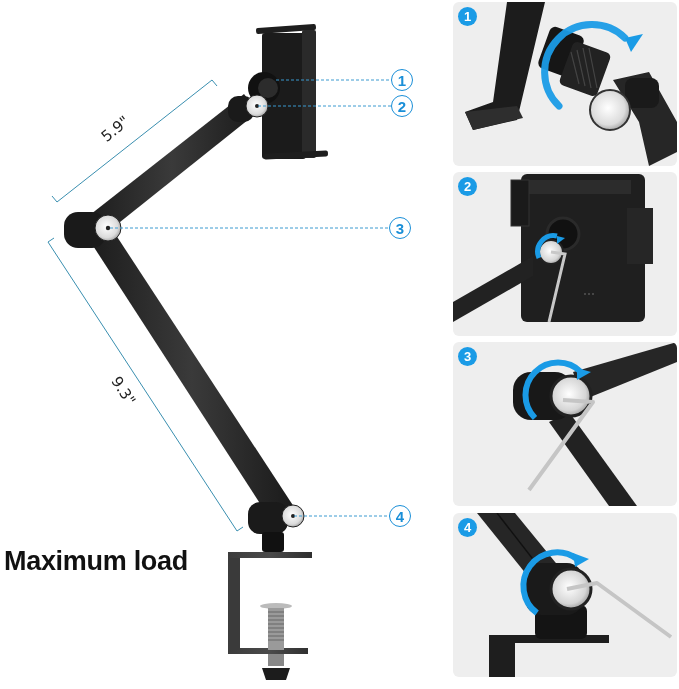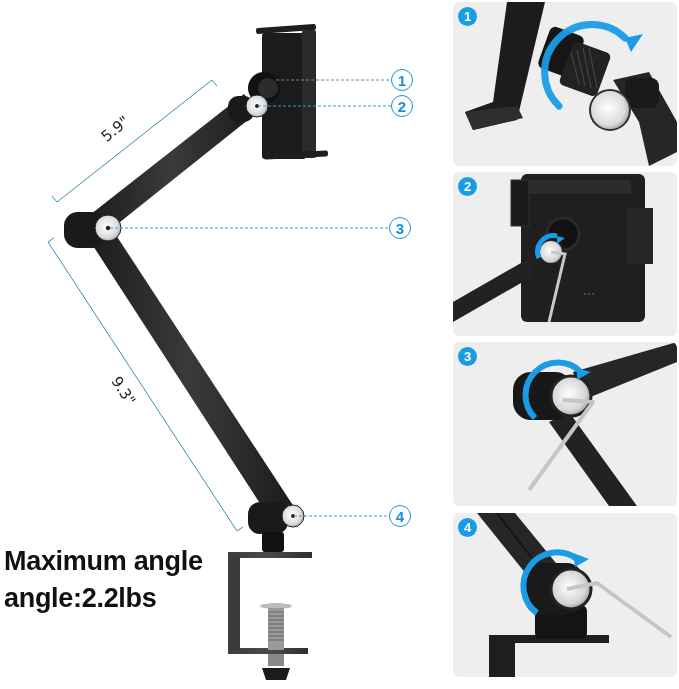--- a/index.html
+++ b/index.html
@@ -129,22 +129,21 @@
 
   <div class="dim-label" style="left:100px; top:120px; transform: rotate(-39deg);">5.9"</div>
   <div class="dim-label" style="left:108px; top:382px; transform: rotate(57deg);">9.3"</div>
 
   <div class="callout" style="left:391px; top:69px;">1</div>
   <div class="callout" style="left:391px; top:95px;">2</div>
   <div class="callout" style="left:389px; top:217px;">3</div>
   <div class="callout" style="left:389px; top:505px;">4</div>
 
   <div class="load-text">
-    <div>Maximum angle</div>
-    <div>angle:2.2lbs</div>
+    <div>Maximum load</div>
   </div>
 
   <div class="panel" style="top:2px;">
     <svg width="224" height="164" viewBox="0 0 224 164">
       <polygon points="54,0 92,0 64,118 20,128 12,110 40,100" fill="#1c1c1c"></polygon>
       <polygon points="20,128 12,110 64,104 70,116" fill="#2e2e2e"></polygon>
       <rect x="90" y="28" width="36" height="44" rx="6" fill="#161616" transform="rotate(20 108 50)"></rect>
       <rect x="112" y="44" width="40" height="46" rx="5" fill="#222" transform="rotate(20 132 67)"></rect>
       <g stroke="#444" stroke-width="1.2">
         <line x1="118" y1="50" x2="126" y2="82"></line>

